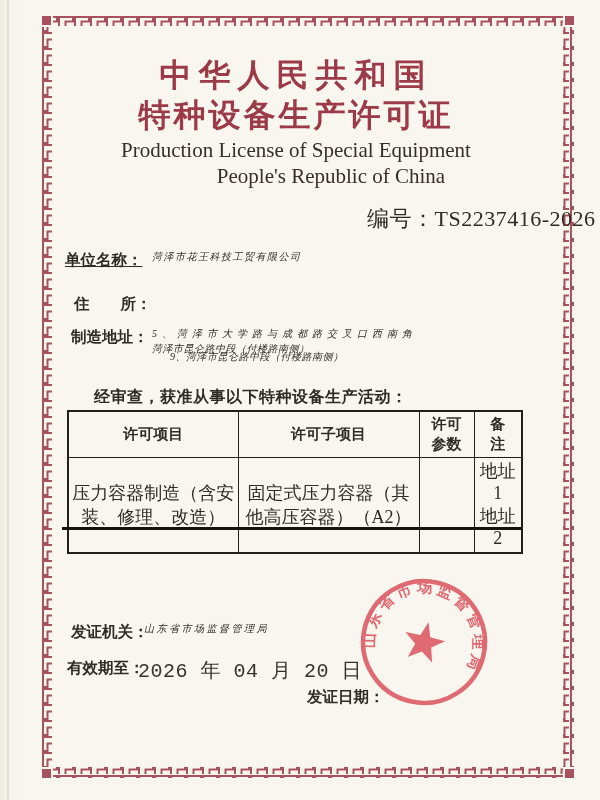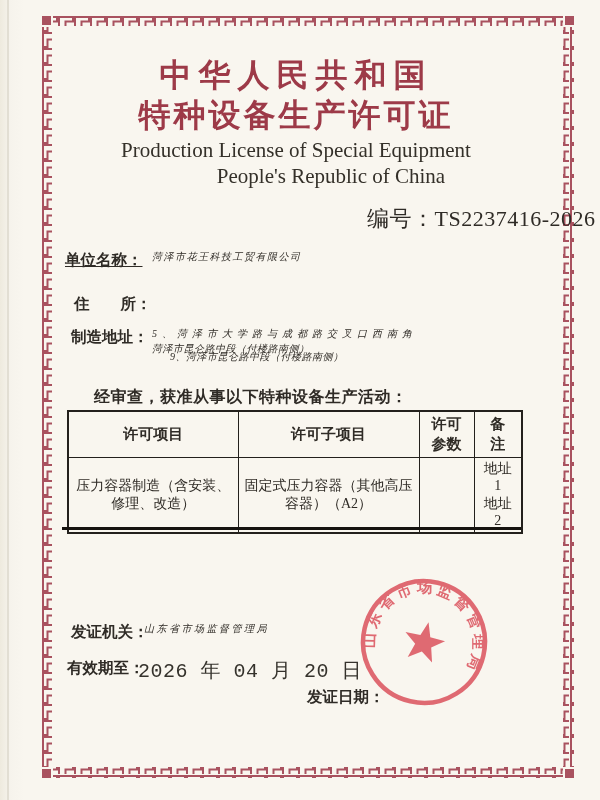--- a/index.html
+++ b/index.html
@@ -45,21 +45,21 @@
   .pos-mfg1{left:152px;top:327px;letter-spacing:5px;}
   .pos-mfg2{left:170px;top:350px;letter-spacing:.5px;}
   .intro{left:94px;top:387px;font-weight:bold;font-size:16px;letter-spacing:.5px;}
   table.lic{
     position:absolute;left:67px;top:410px;width:454px;
     border-collapse:collapse;table-layout:fixed;
   }
   table.lic th,table.lic td{
     border:1.5px solid #23201c;
     text-align:center;vertical-align:middle;
-    font-size:14px;color:var(--ink);padding:2px 3px;
+    font-size:18px;color:var(--ink);padding:2px 3px;
   }
   table.lic{border:2px solid #23201c;}
   table.lic th{font-weight:bold;font-size:15px;line-height:1.35;}
   tr.hdr{height:40px;padding-left:20px;}
   tr.body-row{height:76px;}
   .pre{white-space:pre-line;line-height:1.35;}
   .remark-cell{font-size:13.5px;line-height:1.25;}
   .thick-rule{position:absolute;left:62px;top:527px;width:459px;height:3px;background:#16130f;}
   .pos-issuer-l{left:71px;top:622px;}
   .pos-issuer-v{left:144px;top:622px;letter-spacing:2.5px;}

